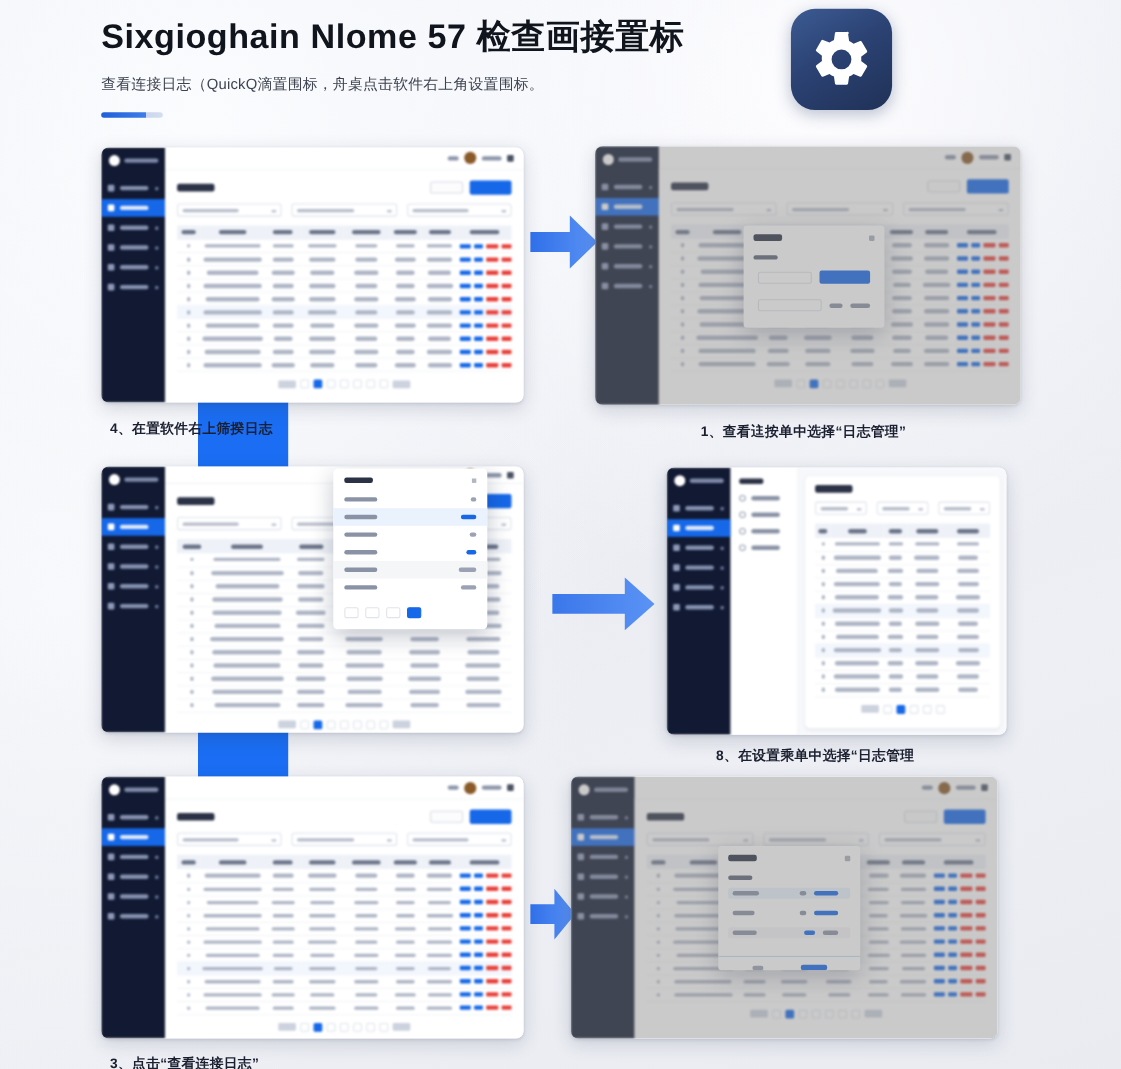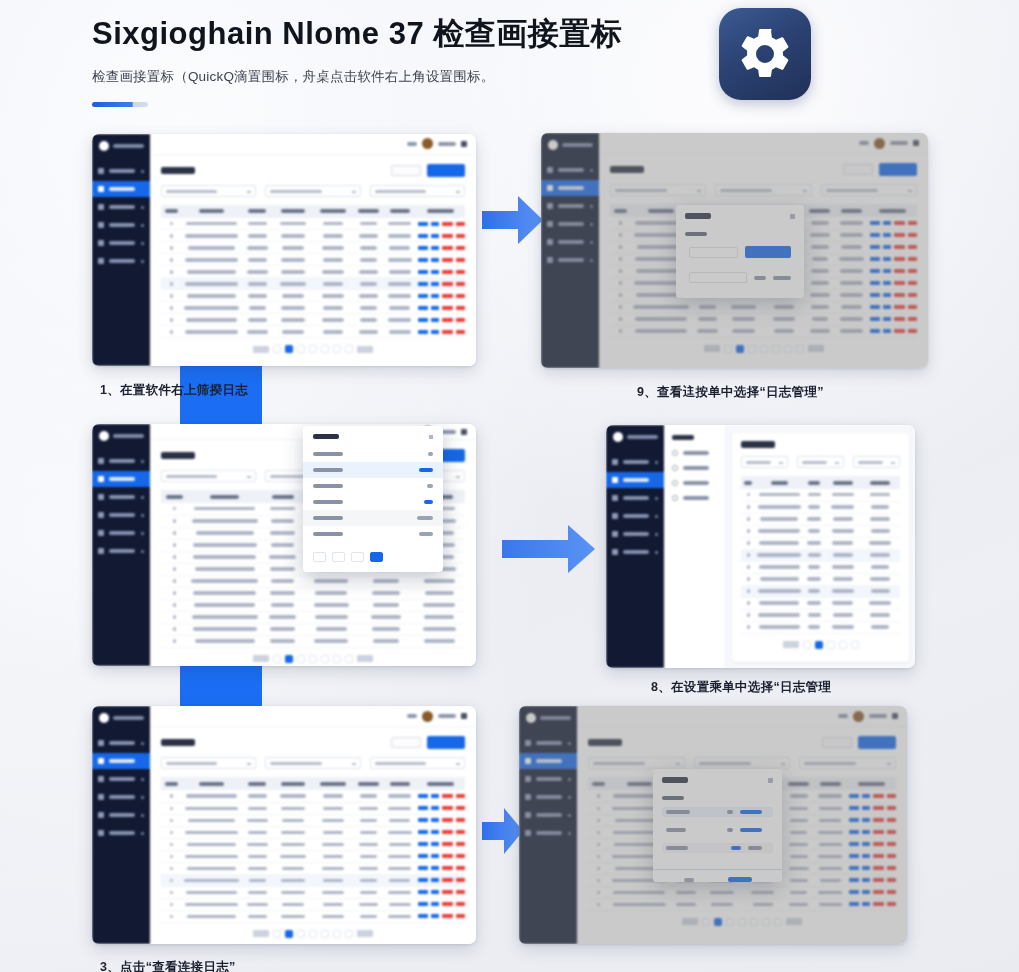--- a/index.html
+++ b/index.html
@@ -162,22 +162,22 @@
 
   
   .band { position: absolute; background: #1b6ef3; }
 </style>
 </head>
 <body>
 
 <div class="page">
 
   <div class="hdr">
-    <h1>Sixgioghain Nlome 37 检查画接置标</h1>
-    <div class="sub">检查画接置标（QuickQ滴置围标，舟桌点击软件右上角设置围标。</div>
+    <h1>Sixgioghain Nlome 57 检查画接置标</h1>
+    <div class="sub">查看连接日志（QuickQ滴置围标，舟桌点击软件右上角设置围标。</div>
     <div class="bar"></div>
   </div>
 
   <div class="gear-wrap">
     <svg viewBox="0 0 24 24" fill="#ffffff">
       <path d="M19.14 12.94a7.07 7.07 0 0 0 .06-.94 7.07 7.07 0 0 0-.06-.94l2.03-1.58a.49.49 0 0 0 .12-.61l-1.92-3.32a.48.48 0 0 0-.59-.22l-2.39.96a7.03 7.03 0 0 0-1.62-.94l-.36-2.54A.47.47 0 0 0 13.93 2h-3.84a.47.47 0 0 0-.47.41l-.36 2.54c-.59.24-1.13.56-1.62.94l-2.39-.96a.48.48 0 0 0-.59.22L2.74 8.47a.48.48 0 0 0 .12.61l2.03 1.58c-.04.31-.06.63-.06.94s.02.63.06.94l-2.03 1.58a.49.49 0 0 0-.12.61l1.92 3.32c.12.22.38.3.59.22l2.39-.96c.49.38 1.03.7 1.62.94l.36 2.54c.04.24.24.41.47.41h3.84c.23 0 .43-.17.47-.41l.36-2.54c.59-.24 1.13-.56 1.62-.94l2.39.96c.22.08.47 0 .59-.22l1.92-3.32a.49.49 0 0 0-.12-.61l-2.03-1.58zM12 15.6A3.6 3.6 0 1 1 12 8.4a3.6 3.6 0 0 1 0 7.2z"></path>
     </svg>
   </div>
 
   <div class="band" style="left:180px; top:358px; width:82px; height:68px;"></div>
@@ -590,21 +590,21 @@
             <span class="pg"></span>
             <span class="pg"></span>
             <span class="pg"></span>
             <span class="pg"></span>
             <span class="pgw"></span>
           </div>
         </div>
       </div>
     </div>
   </div>
-  <div class="cap" style="left:100px; top:382px;">1、在置软件右上筛揆日志</div>
+  <div class="cap" style="left:100px; top:382px;">4、在置软件右上筛揆日志</div>
 
   <div class="arrow" style="left:482px; top:192px;">
     <svg width="62" height="56" viewBox="0 0 62 56">
       <defs>
           <linearGradient id="ag1" x1="0" y1="0" x2="1" y2="0">
         <stop offset="0%" stop-color="#2f6fe8"></stop>
             <stop offset="100%" stop-color="#5b93f5"></stop>
       </linearGradient>
         </defs>
       <path d="M0 19 H36 V4 L61 28 L36 52 V37 H0 Z" fill="url(#ag1)"></path>
@@ -1038,21 +1038,21 @@
         </div>
         <div class="row">
           <span class="inp"></span>
           <span class="tag"></span>
           <span class="tag" style="width:18px"></span>
         </div>
       </div>
 
     </div>
   </div>
-  <div class="cap" style="left:637px; top:384px;">9、查看迬按单中选择“日志管理”</div>
+  <div class="cap" style="left:637px; top:384px;">1、查看迬按单中选择“日志管理”</div>
 
   <div class="shot" style="left:92px; top:424px; width:384px; height:242px;">
     <div class="inner">
       <div class="sb" style="width:58px;">
         <div class="brand">
           <div class="logo"></div>
           <div class="brandtxt"></div>
         </div>
         <div class="nav">
           <div class="nv">

